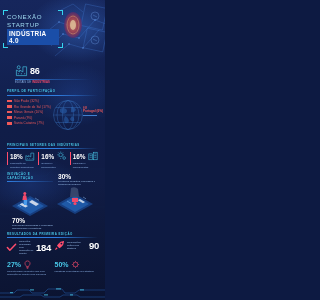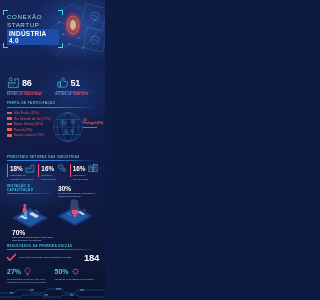--- a/index.html
+++ b/index.html
@@ -30,21 +30,21 @@
   .brk.tl{left:3px;top:10px;border-left:1px solid #35d6f0;border-top:1px solid #35d6f0;}
   .brk.bl{left:3px;top:43px;border-left:1px solid #35d6f0;border-bottom:1px solid #35d6f0;}
   .brk.tr{left:58px;top:10px;border-right:1px solid #35d6f0;border-top:1px solid #35d6f0;}
   .brk.br{left:58px;top:43px;border-right:1px solid #35d6f0;border-bottom:1px solid #35d6f0;}
   .t1 { font-size:6.2px; letter-spacing:.6px; color:#9fd8ef; line-height:7.6px; }
   .t2 { font-size:6.2px; letter-spacing:.6px; color:#9fd8ef; line-height:7.6px; }
   .t3 { font-size:6.4px; letter-spacing:.3px; font-weight:bold; color:#ffffff;
         background:#1a4ea8; display:inline-block; padding:1px 2px; margin-top:1px; }
 
   
-  .counters { position:relative; display:flex; gap:6px; padding:0 7px; margin-top:14px; }
+  .counters { position:relative; display:flex; gap:6px; padding:0 15px; margin-top:2px; }
   .counter { flex:1; }
   .ctr-row { display:flex; align-items:center; gap:2px; }
   .ctr-icon { width:13px; height:13px; }
   .ctr-num { font-size:9px; font-weight:bold; color:#ffffff; letter-spacing:-.2px; }
   .ctr-cap { font-size:2.7px; letter-spacing:.15px; color:#8fb4e8; margin-top:1.5px; line-height:3.4px; }
   .ctr-cap b { color:#ff4d6d; font-weight:bold; }
   .ctr-rule { width:100%; height:1px; background:linear-gradient(90deg,#2f7de0,rgba(47,125,224,0)); margin-top:1.5px; }
 
   
   .sec-head { padding:0 7px; margin-top:5px; }
@@ -172,33 +172,20 @@
             <path d="M3 10.5 h1.2 M6.3 10.5 h1.2 M9.8 10.5 h1.2"></path>
           </g>
           <circle cx="4" cy="3.5" r="1.6" fill="none" stroke="#49c8e8" stroke-width="0.7"></circle>
         </svg>
         <span class="ctr-num">86</span>
       </div>
       <div class="ctr-rule"></div>
       <div class="ctr-cap"><span>EDITAIS DE </span><b>INDÚSTRIAS</b></div>
     </div>
 
-    <div class="counter">
-      <div class="ctr-row">
-        <svg class="ctr-icon" viewBox="0 0 14 14">
-          <g fill="none" stroke="#49c8e8" stroke-width="0.7">
-            <path d="M2 6.5 h2.4 V12 H2 Z"></path>
-            <path d="M4.8 6.5 L7 2.2 a1.3 1.3 0 0 1 1.8 1.4 L8.3 6 H11.4 a1 1 0 0 1 1 1.25 l-1 4 a1 1 0 0 1-1 .75 H4.8 Z"></path>
-          </g>
-        </svg>
-        <span class="ctr-num">51</span>
-      </div>
-      <div class="ctr-rule"></div>
-      <div class="ctr-cap"><span>EDITAIS DE </span><b>STARTUPS</b></div>
-    </div>
   </div>
 
   <div class="sec-head">
     <div class="sec-title">PERFIL DE PARTICIPAÇÃO</div>
     <div class="sec-line"></div>
   </div>
 
   <div class="region-wrap">
     <svg class="globe" viewBox="0 0 34 34">
       <g fill="none" stroke="#3f7fd0" stroke-width="0.45" opacity="0.9">
@@ -359,20 +346,31 @@
 
   <div class="res-row">
     <div class="res-cell">
       <svg class="res-ico" viewBox="0 0 12 12">
         <path d="M1.5 6 L4.2 9 L10.5 2.5" fill="none" stroke="#ff4d6d" stroke-width="1.6" stroke-linecap="round" stroke-linejoin="round"></path>
       </svg>
       <span class="res-txt">Conexões realizadas com resolução de projeto</span>
       <span class="res-num">184</span>
     </div>
 
+    <div class="res-cell">
+      <svg class="res-ico" viewBox="0 0 12 12">
+        <g fill="#ff4d6d">
+          <path d="M10.8 1.2 q-4 .2 -6.4 3.4 l-1.2 1.8 2.6 2.6 1.8 -1.2 q3.2 -2.4 3.4 -6.4 Z"></path>
+          <path d="M2.4 8 L1 11 l3 -1.4 Z"></path>
+        </g>
+        <circle cx="8.1" cy="3.9" r="1" fill="#0d1a42"></circle>
+      </svg>
+      <span class="res-txt">Realizações ações com startups</span>
+      <span class="res-num">90</span>
+    </div>
   </div>
 
   <div class="close-row">
     <div class="close-cell">
       <div class="close-top">
         <span class="close-val">27%</span>
         <svg class="close-ico" viewBox="0 0 12 12">
           <g fill="none" stroke="#ff4d6d" stroke-width="0.8">
             <path d="M6 1.2 a3.4 3.4 0 0 1 2.2 6 q-.6 .6 -.7 1.5 h-3 q-.1 -.9 -.7 -1.5 A3.4 3.4 0 0 1 6 1.2 Z"></path>
             <path d="M4.6 10 h2.8 M5 11.2 h2"></path>

